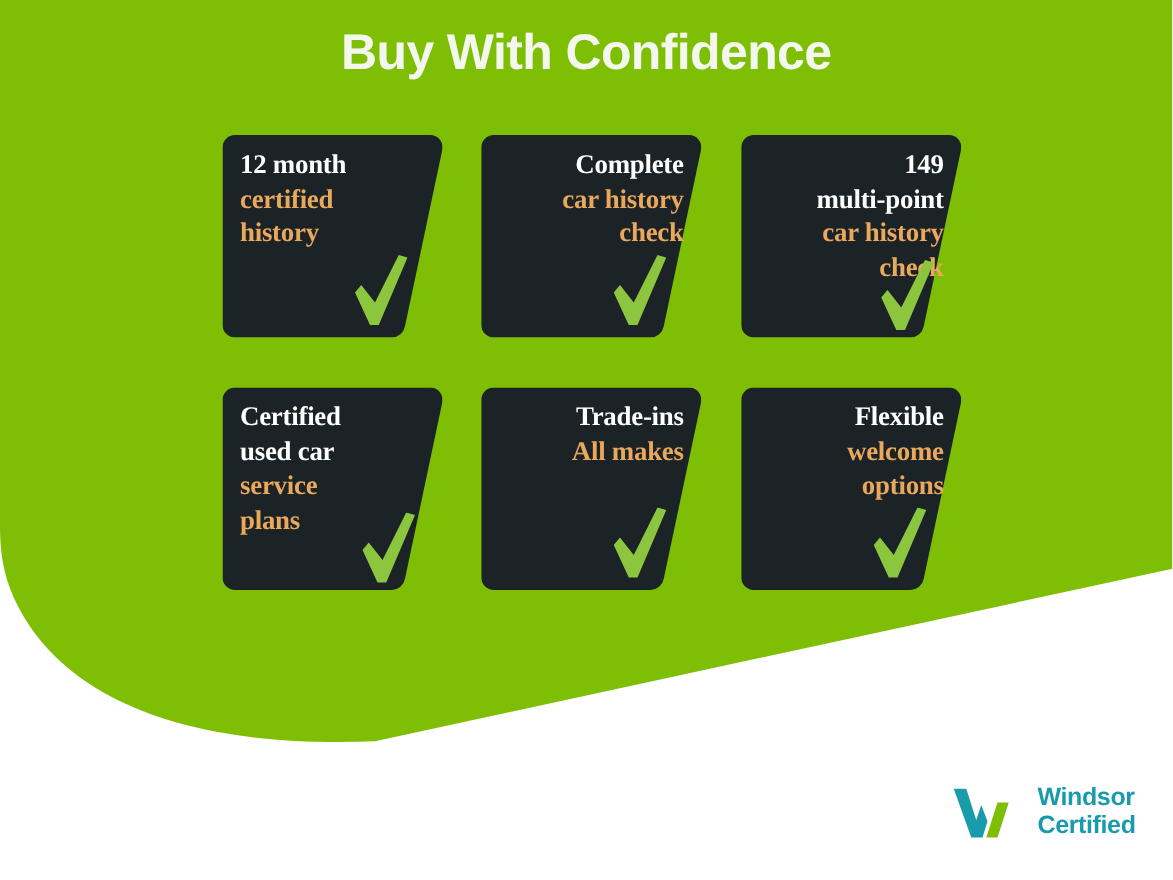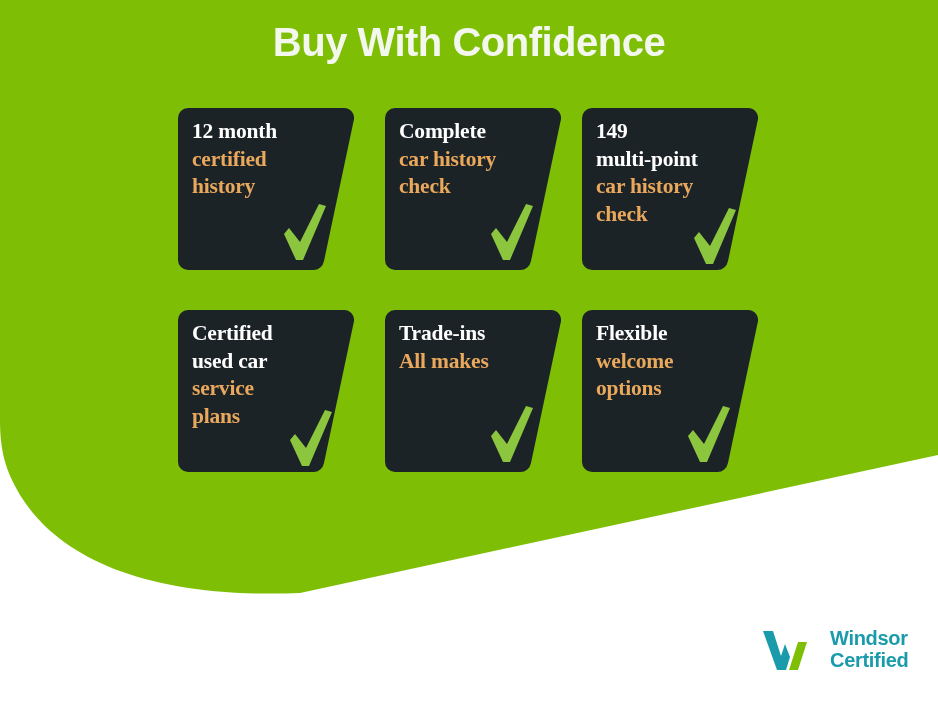--- a/index.html
+++ b/index.html
@@ -59,22 +59,22 @@
   }
   .row.row-2 { margin-top: 40px; }
 
   .card {
     position: absolute;
     top: 0;
     width: 176px;
     height: 162px;
   }
   .card.c0 { left: 0px; }
-  .card.c1 { left: 207px; }
-  .card.c2 { left: 404px; }
+  .card.c1 { left: 207px; text-align: right; }
+  .card.c2 { left: 415px; text-align: right; }
 
   
   .card-shape {
     position: absolute;
     left: 0; top: 0;
     width: 176px; height: 162px;
   }
   .card-shape svg { display: block; }
 
   .card-text {

